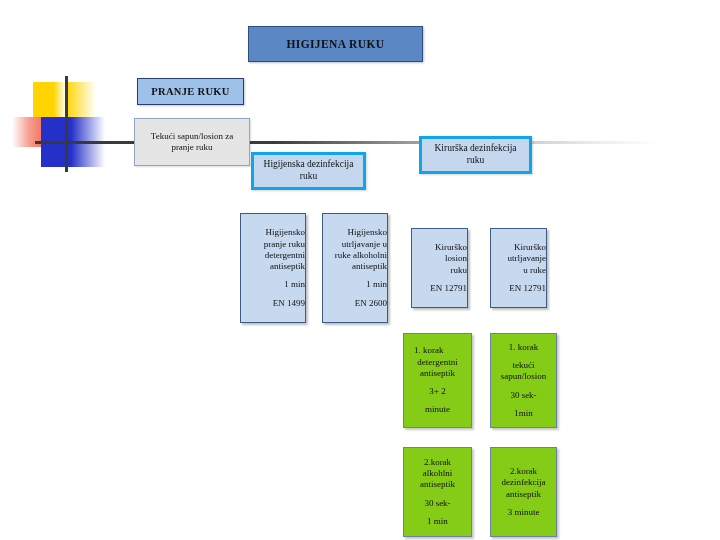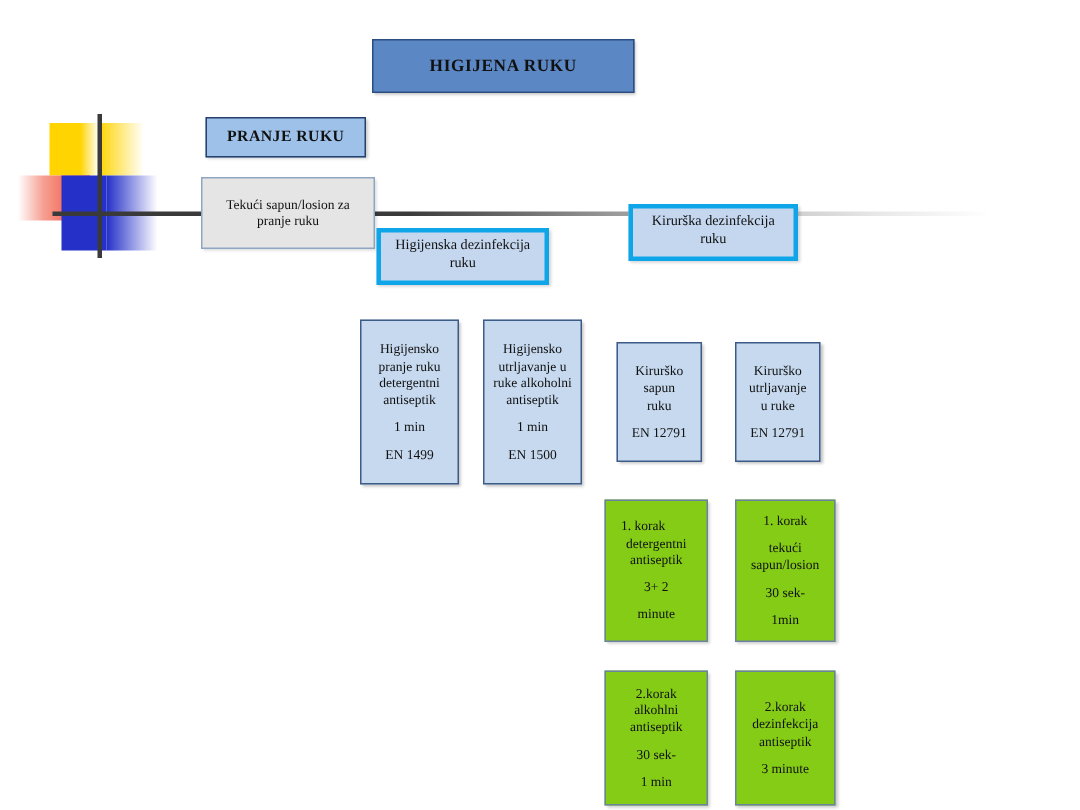--- a/index.html
+++ b/index.html
@@ -90,20 +90,21 @@
     font-weight: normal;
     font-size: 9px;
     box-shadow: 1px 1px 2px rgba(0,0,0,0.15);
   }
   .box-leaf {
     background: #c6d9ef;
     border: 1px solid #3c5b86;
     font-weight: normal;
     font-size: 9px;
     box-shadow: 1.5px 1.5px 2px rgba(0,0,0,0.25);
+    align-items: flex-end;
   }
   .box-step {
     background: #84cc16;
     border: 1px solid #6b82a1;
     font-weight: normal;
     font-size: 9px;
     box-shadow: 1.5px 1.5px 2px rgba(0,0,0,0.22);
   }
 
   .line { display: block; }
@@ -159,26 +160,26 @@
   </div>
 
   <div class="box box-leaf" style="left:322px; top:213px; width:66px; height:110px;">
     <span class="line">Higijensko</span>
     <span class="line">utrljavanje u</span>
     <span class="line">ruke alkoholni</span>
     <span class="line">antiseptik</span>
     <span class="gap"></span>
     <span class="line">1 min</span>
     <span class="gap"></span>
-    <span class="line">EN 1500</span>
+    <span class="line">EN 2600</span>
   </div>
 
   <div class="box box-leaf" style="left:411px; top:228px; width:57px; height:80px;">
     <span class="line">Kirurško</span>
-    <span class="line">sapun</span>
+    <span class="line">losion</span>
     <span class="line">ruku</span>
     <span class="gap"></span>
     <span class="line">EN 12791</span>
   </div>
 
   <div class="box box-leaf" style="left:490px; top:228px; width:57px; height:80px;">
     <span class="line">Kirurško</span>
     <span class="line">utrljavanje</span>
     <span class="line">u  ruke</span>
     <span class="gap"></span>

